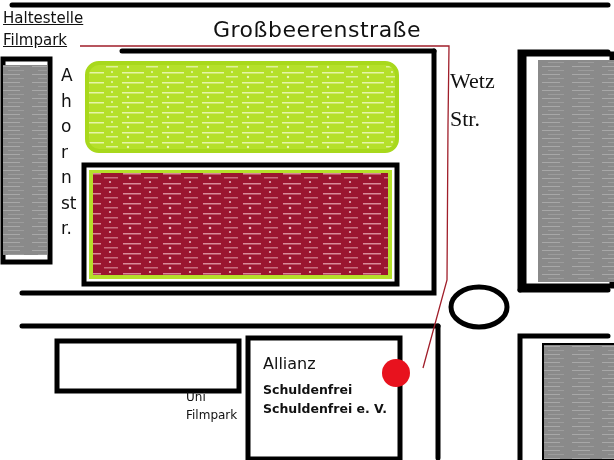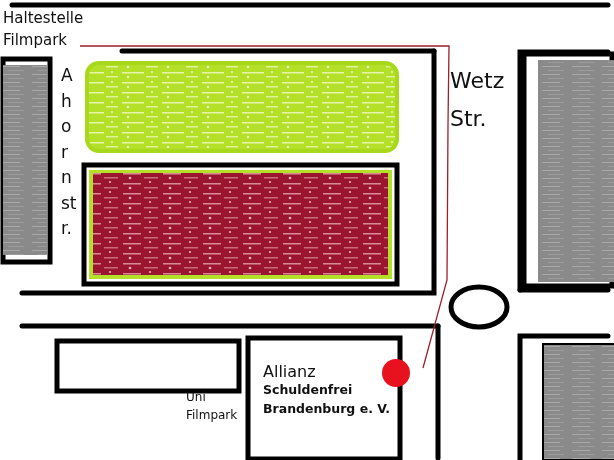--- a/index.html
+++ b/index.html
@@ -1,22 +1,22 @@
 <!DOCTYPE html>
 <html><head>
 <meta charset="utf-8">
 <style>
   html,body{margin:0;padding:0;background:#fff;}
   #stage{position:relative;width:614px;height:460px;overflow:hidden;background:#ffffff;font-family:"DejaVu Sans","Liberation Sans",sans-serif;color:#111;}
   svg{position:absolute;left:0;top:0;}
   .lbl{position:absolute;white-space:nowrap;line-height:1;}
   .street-main{font-size:22px;letter-spacing:0.5px;}
-  .stop{font-size:15px;line-height:22px;}
+  .stop{font-size:15px;line-height:22px;text-decoration:underline;}
   .vert{font-size:17px;line-height:25.5px;text-align:left;}
-  .wetz{font-size:22px;line-height:38px;}
+  .wetz{font-size:22px;line-height:38px;font-family:Liberation Serif, serif;}
   .schlau{font-size:22px;}
   .small{font-size:12px;line-height:18px;margin-top:40px;}
   .allianz-name{font-size:16px;}
   .allianz-sub{font-size:12.5px;line-height:19px;}
 </style>
 </head>
 <body>
 
 <div id="stage">
   <svg width="614" height="460" viewBox="0 0 614 460">
@@ -76,20 +76,21 @@
     <polyline points="80,46 449,46 448,125 447,280 423,368" fill="none" stroke="#a01e2a" stroke-width="1.3"></polyline>
 
     <circle cx="396" cy="373" r="14" fill="#e8121e"></circle>
   </svg>
 
   <div class="lbl stop" style="left:3px;top:7px;">
     <div>Haltestelle</div>
     <div>Filmpark</div>
   </div>
 
+  <div class="lbl street-main" style="left:213px;top:19px;">Großbeerenstraße</div>
 
   <div class="lbl vert" style="left:61px;top:63px;">
     <div>A</div>
     <div>h</div>
     <div>o</div>
     <div>r</div>
     <div>n</div>
     <div>st</div>
     <div>r.</div>
   </div>
@@ -97,18 +98,18 @@
   <div class="lbl wetz" style="left:450px;top:62px;">
     <div>Wetz</div>
     <div>Str.</div>
   </div>
 
   <div class="lbl small" style="left:186px;top:348px;">
     <div>Uni</div>
     <div>Filmpark</div>
   </div>
 
-  <div class="lbl allianz-name" style="left:263px;top:356px;margin-top:8px;">Allianz</div>
+  <div class="lbl allianz-name" style="left:263px;top:356px;">Allianz</div>
   <div class="lbl allianz-sub" style="left:263px;top:380px;font-weight:bold;">
     <div>Schuldenfrei</div>
-    <div>Brandenburg e. V.</div>
+    <div>Schuldenfrei e. V.</div>
   </div>
 </div>
 
 </body></html>

